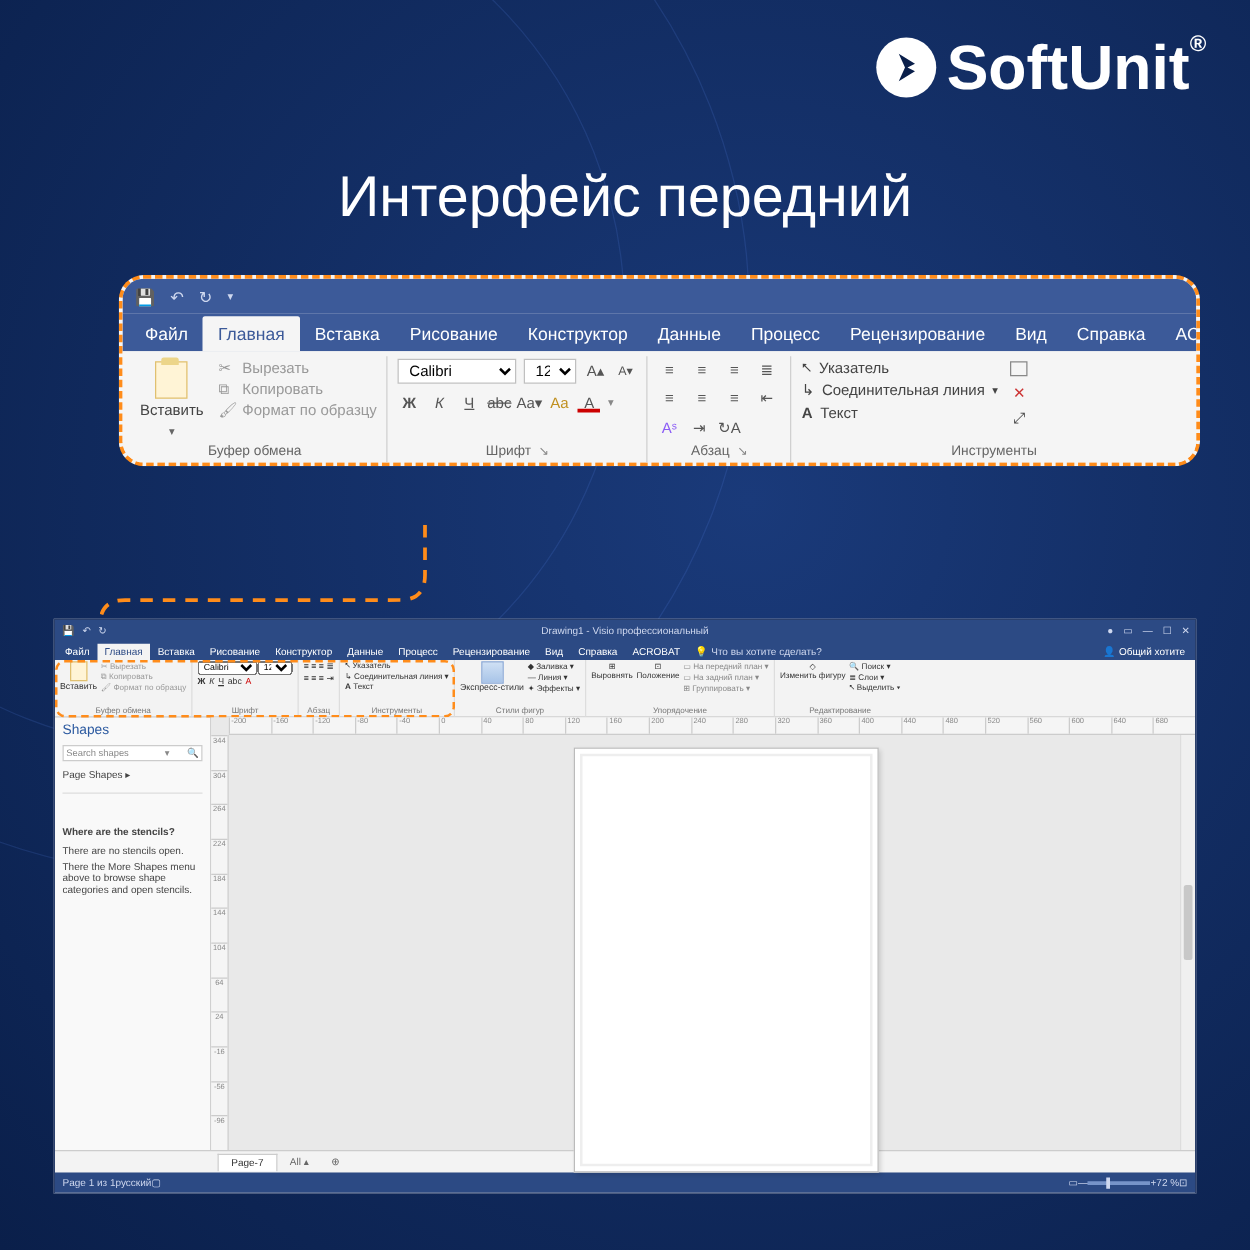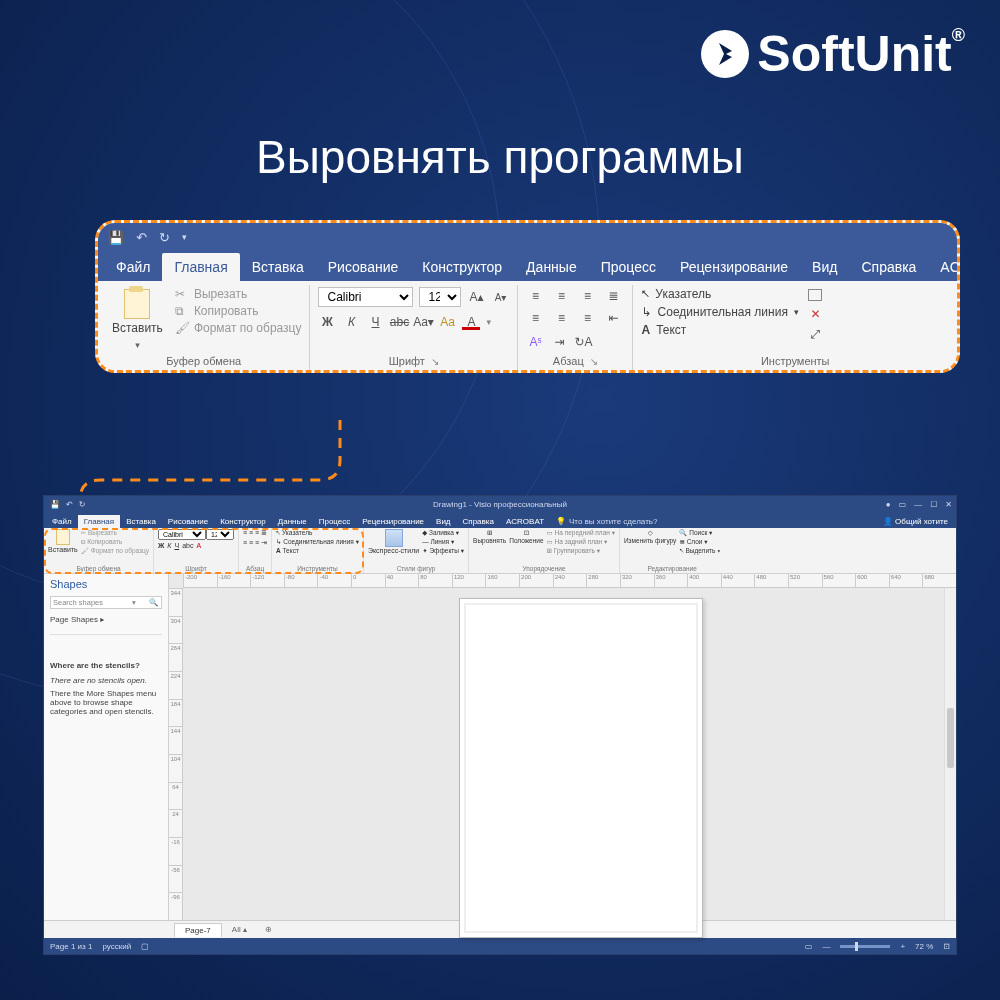--- a/index.html
+++ b/index.html
@@ -133,21 +133,21 @@
   .ruler-h .tick { flex:1; border-left:1px solid #ccc; padding-left:1px;}
   .ruler-v { position:absolute; top:14px; left:0; width:14px; bottom:0; background:#f5f5f5; border-right:1px solid #ccc; font-size:6px; color:#888; display:flex; flex-direction:column;}
   .ruler-v .tick { flex:1; border-top:1px solid #ccc; padding-top:1px; text-align:center;}
   .page { position:absolute; left:290px; top:24px; width:244px; height:340px; background:#fff; border:1px solid #bbb; box-shadow:2px 2px 4px rgba(0,0,0,.15); }
   .page::before { content:""; position:absolute; inset:4px; border:2px solid #eee; }
   .scroll-v { position:absolute; right:0; top:14px; bottom:0; width:12px; background:#f0f0f0; border-left:1px solid #ddd;}
   .scroll-v .thumb { position:absolute; left:2px; right:2px; top:120px; height:60px; background:#c8c8c8; border-radius:2px;}
   .full .pagetabs { height:18px; background:#f3f3f3; border-top:1px solid #ccc; display:flex; align-items:center; font-size:8px; padding-left:130px; gap:2px;}
   .ptab { padding:2px 10px; background:#fff; border:1px solid #ccc; border-bottom:none; }
   .ptab2 { padding:2px 8px; color:#666; }
-  .full .statusbar { height:16px; background:#2c4a84; color:#cfd8ef; font-size:8px; display:flex; align-items:center; padding:0 6px; gap:10px;}
+  .full .statusbar { height:16px; background:#2c4a84; color:#cfd8ef; font-size:8px; display:flex; align-items:center; padding:0 6px; }
   .statusbar .spacer { flex:1; }
 
   
   .connector {
     position:absolute; left:80px; top:420px; width:340px; height:95px;
     pointer-events:none;
   }
 </style>
 </head>
 <body>
@@ -157,21 +157,21 @@
 
 <div class="logo">
   <span class="logo-icon">
     <svg width="30" height="30" viewBox="0 0 30 30">
         <path d="M9 4 L22 12 L16 15 L22 18 L9 26 L14 15 Z" fill="#0a1f4a"></path>
       </svg>
   </span>
   <span><span>SoftUnit</span><sup>®</sup></span>
 </div>
 
-<div class="headline">Выровнять программы</div>
+<div class="headline">Интерфейс передний</div>
 
 <div class="callout">
   <div class="qat">
     <span>💾</span>
     <span>↶</span>
     <span>↻</span>
     <span style="font-size:9px;">▾</span>
   </div>
   <div class="tabs">
     <div class="tab">Файл</div>
@@ -434,21 +434,21 @@
       <h3>Shapes</h3>
       <div class="search-box">
         <span class="txt">Search shapes</span>
         <span>▾</span>
         <span>🔍</span>
       </div>
       <div><span>Page Shapes</span> ▸</div>
       <div style="border-top:1px solid #ddd;margin-top:4px;"></div>
       <div style="margin-top:20px;">
         <b>Where are the stencils?</b>
-        <div style="margin-top:6px;font-style:italic;">There are no stencils open.</div>
+        <div style="margin-top:6px;">There are no stencils open.</div>
         <div style="margin-top:4px;">There the More Shapes menu above to browse shape categories and open stencils.</div>
       </div>
     </div>
     <div class="canvas-area">
       <div class="ruler-h">
         <div class="tick">-200</div>
           <div class="tick">-160</div>
           <div class="tick">-120</div>
           <div class="tick">-80</div>
           <div class="tick">-40</div>

